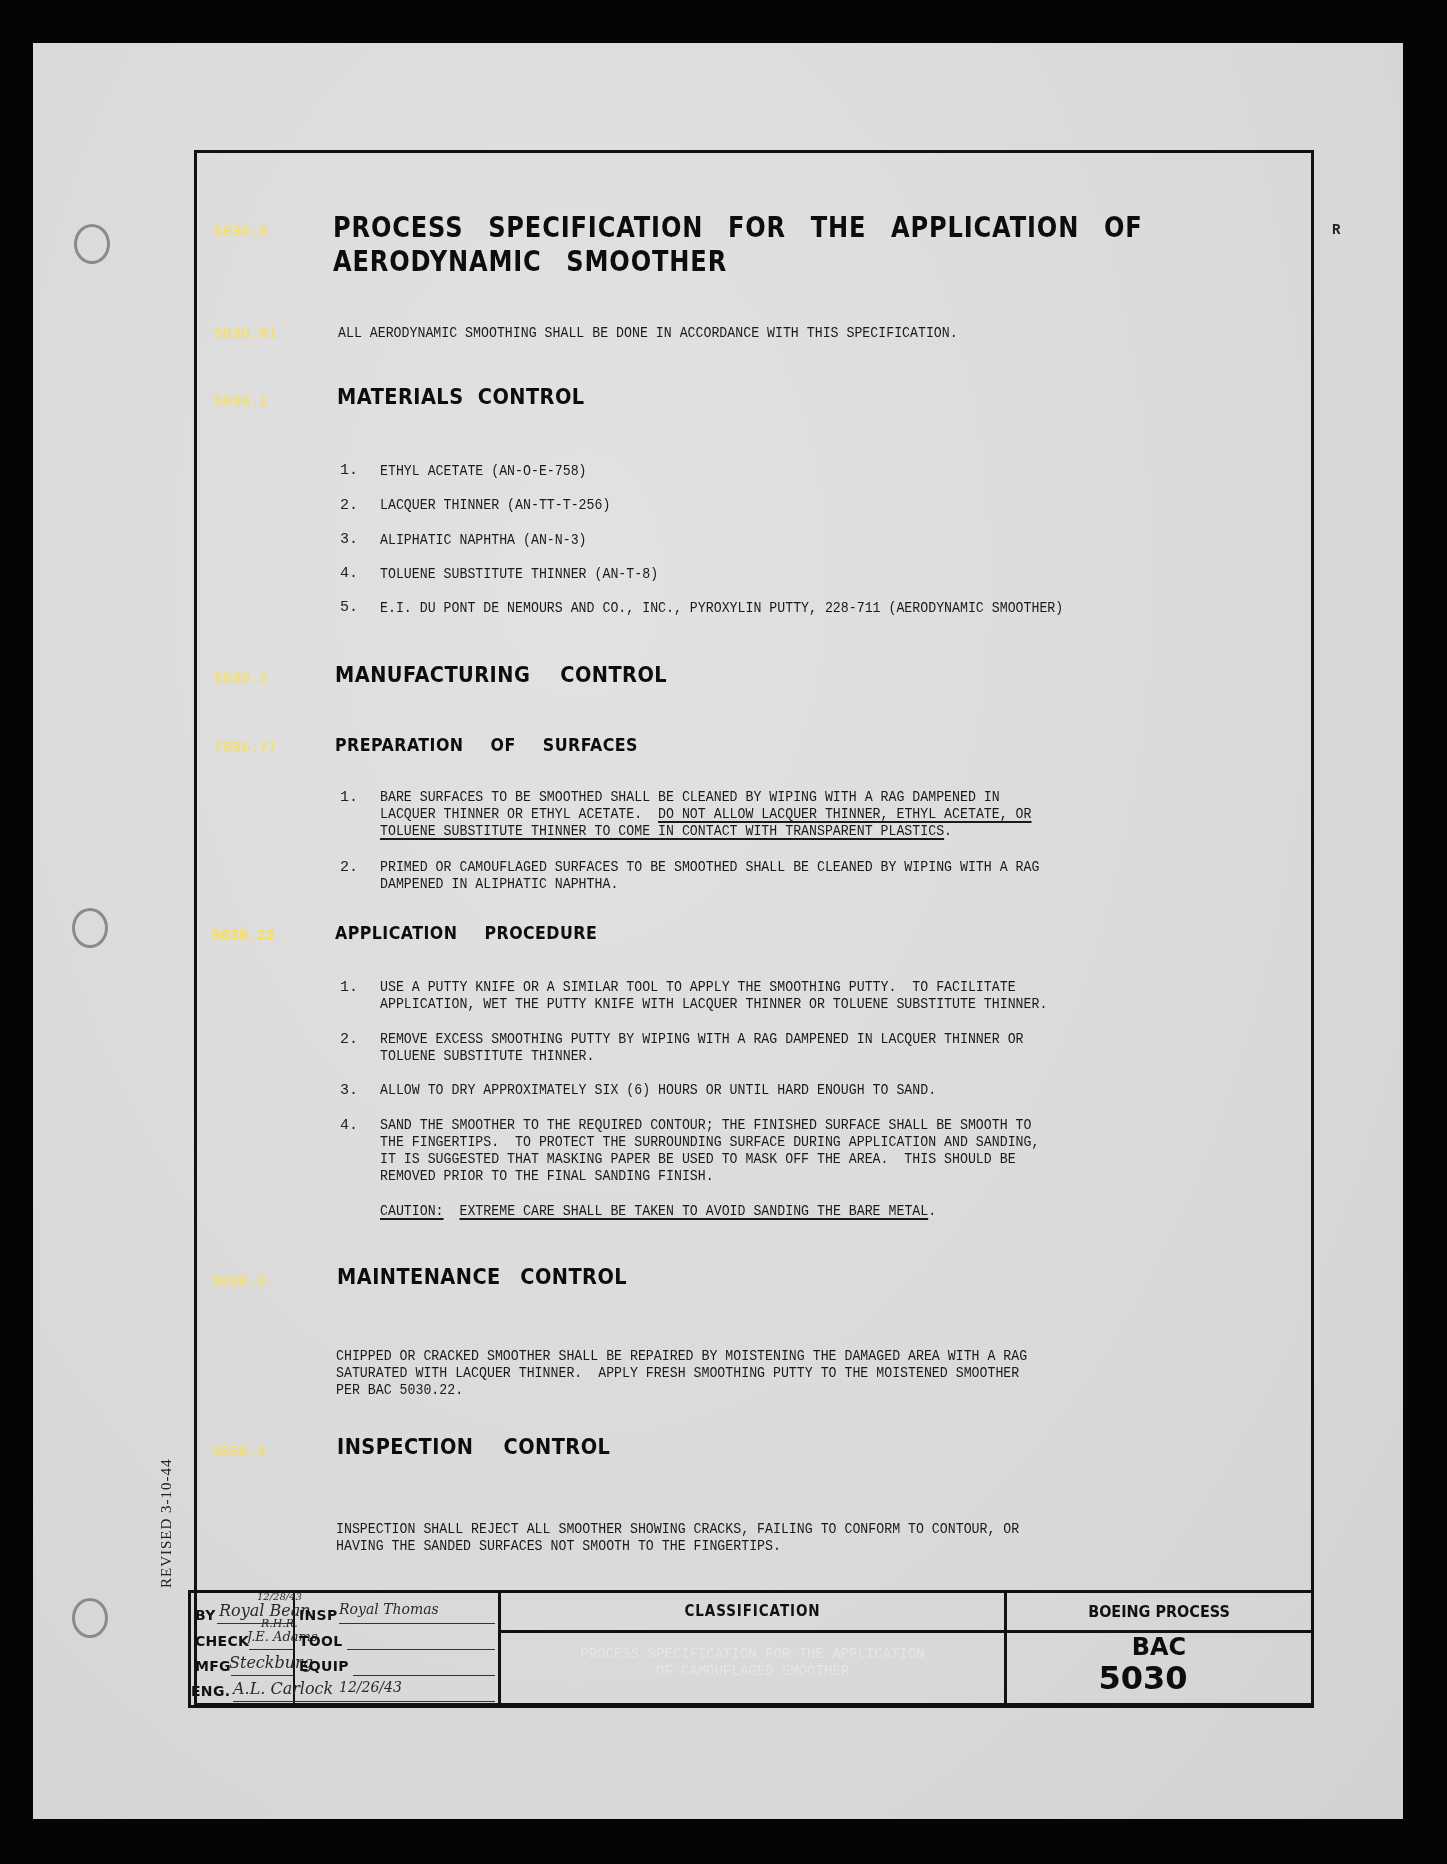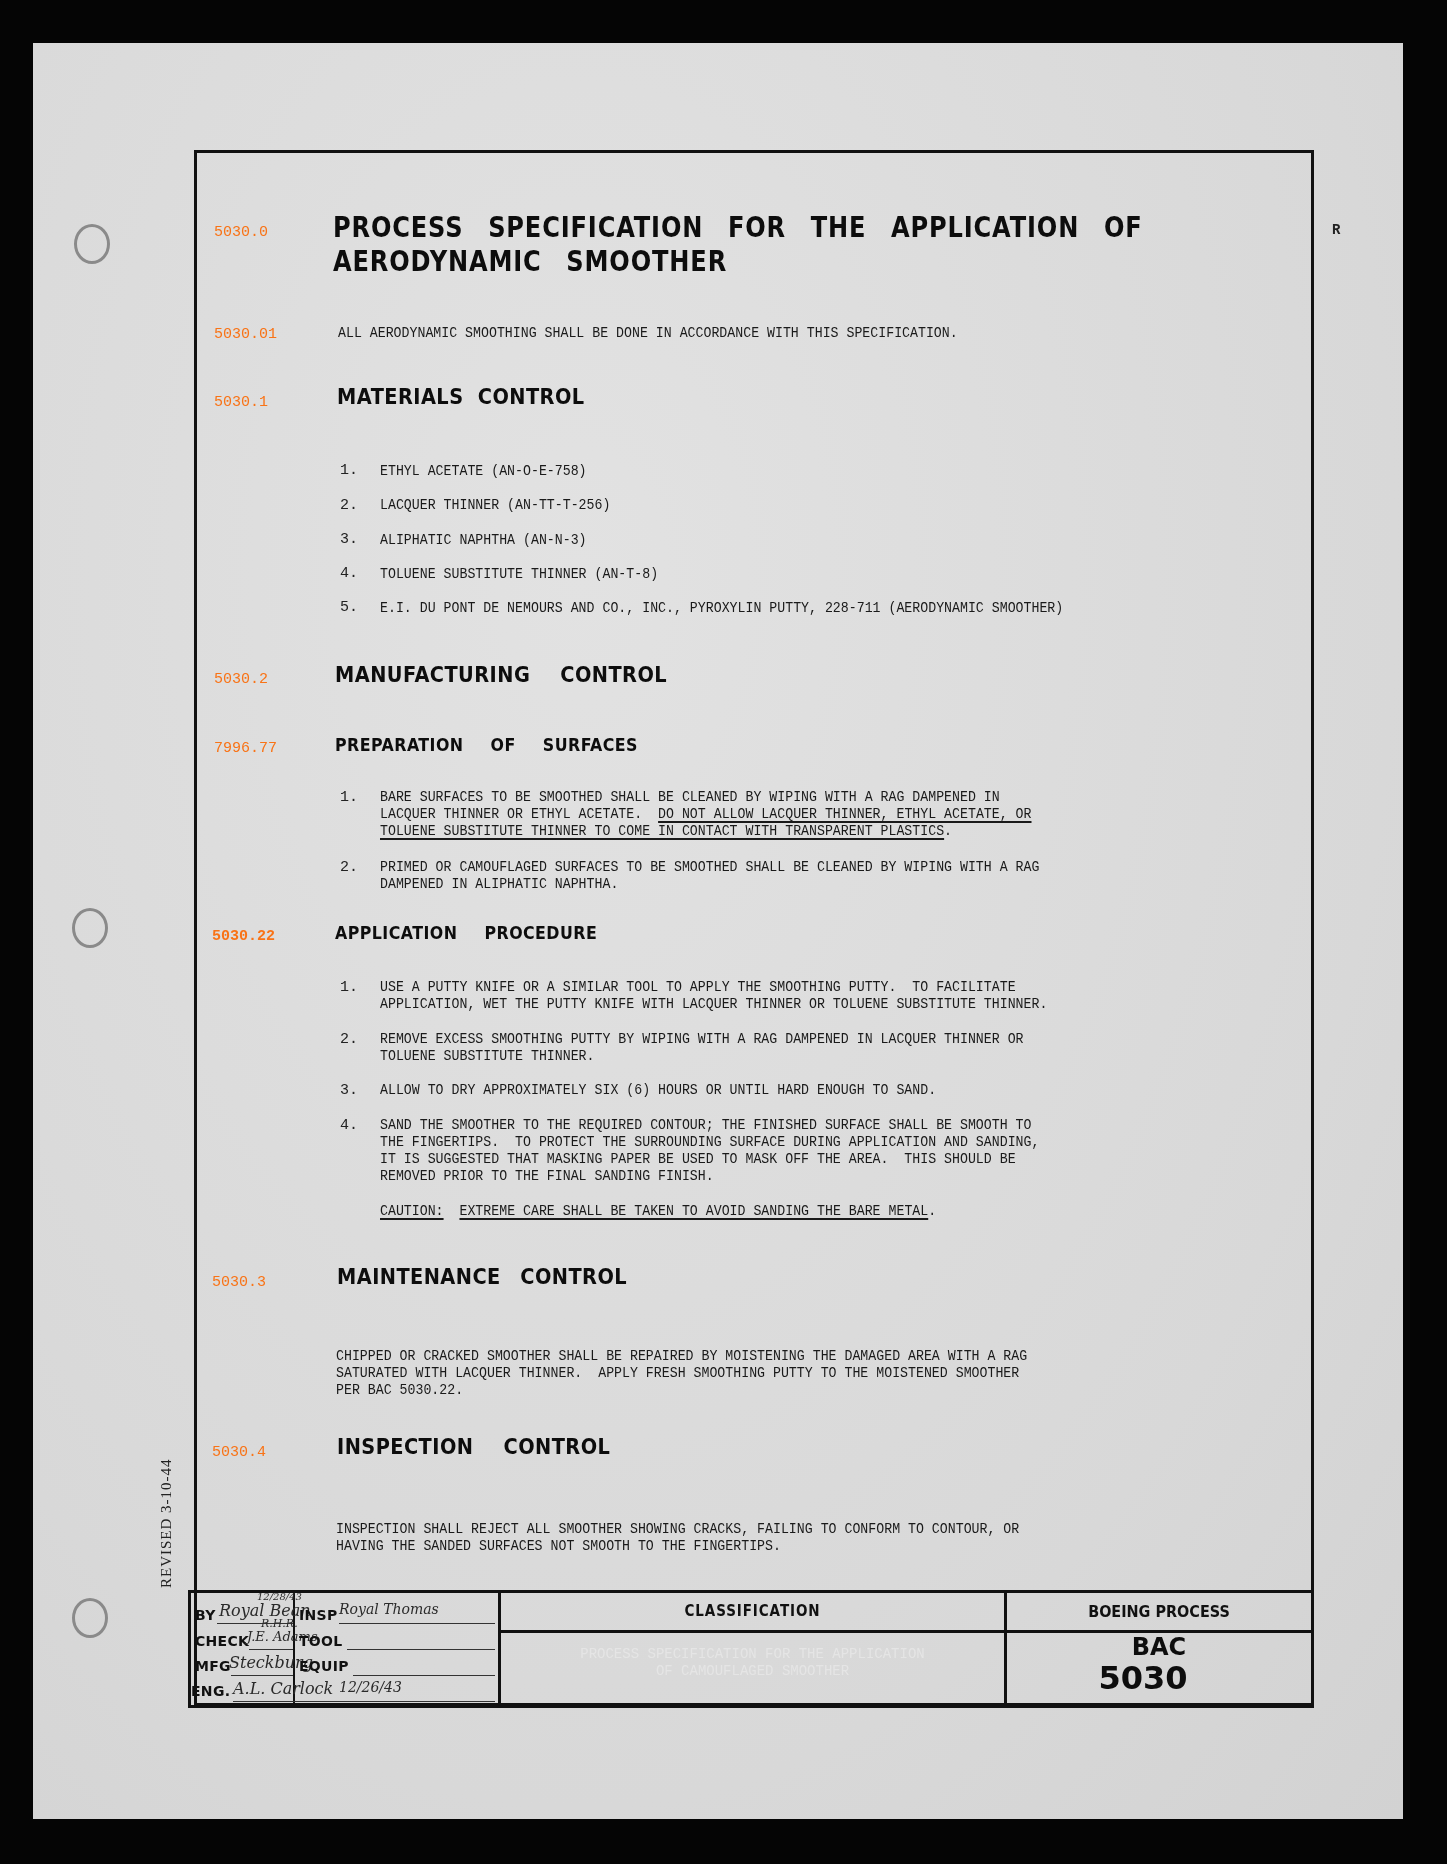--- a/index.html
+++ b/index.html
@@ -30,21 +30,21 @@
     position: absolute;
     left: 194px; top: 150px;
     width: 1120px; height: 1556px;
     border: 3px solid #111;
     box-sizing: border-box;
   }
   .secnum {
     position: absolute;
     font-family: "Liberation Mono", "DejaVu Sans Mono", monospace;
     font-size: 15px;
-    color: #f97316;
+    color: #fde047;
   }
   .heading {
     position: absolute;
     font-family: "DejaVu Sans", "Liberation Sans", sans-serif;
     font-weight: bold;
     color: #0d0d0d;
     letter-spacing: 0.5px;
   }
   .h-title { font-size: 28px; line-height: 32px; word-spacing: 18px; letter-spacing: 1px; transform: scaleX(0.86); transform-origin: left top; }
   .h-main { font-size: 22px; word-spacing: 26px; transform: scaleX(0.88); transform-origin: left top; }

